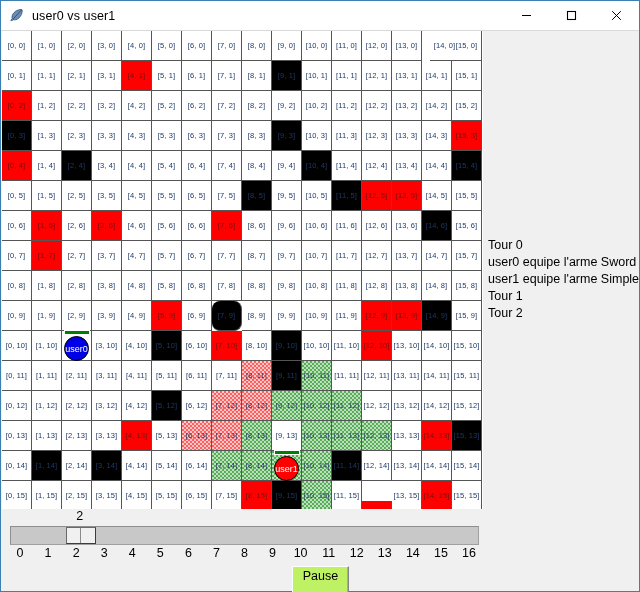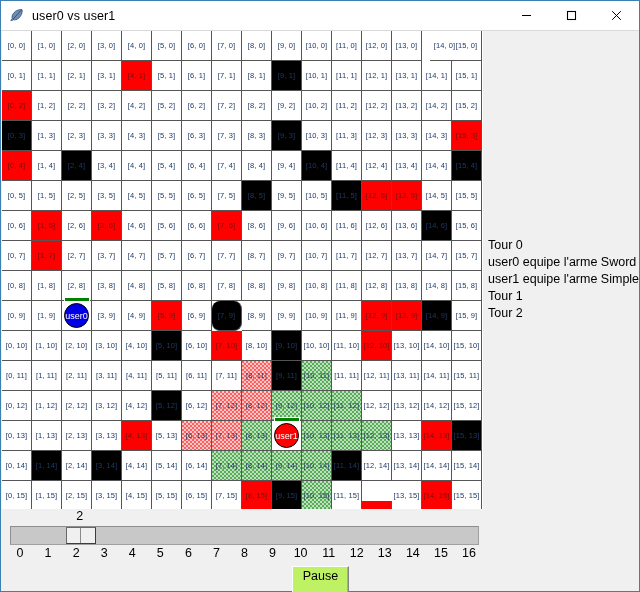--- a/index.html
+++ b/index.html
@@ -93,20 +93,21 @@
     background-position:0 0, 2px 2px;
     opacity:.85;
   }
   .cell .lbl{z-index:3;}
 
   
   .player{
     position:absolute;
     width:29px;height:29px;
     z-index:6;
+    margin-top:33px;
   }
   .player .disc{
     position:absolute;left:2px;top:2px;width:25px;height:25px;
     border-radius:50%;
     border:1px solid #000;
     display:flex;align-items:center;justify-content:center;
     font-size:9px;color:#ffffff;font-weight:normal;
     box-sizing:border-box;
     white-space:nowrap;
   }

